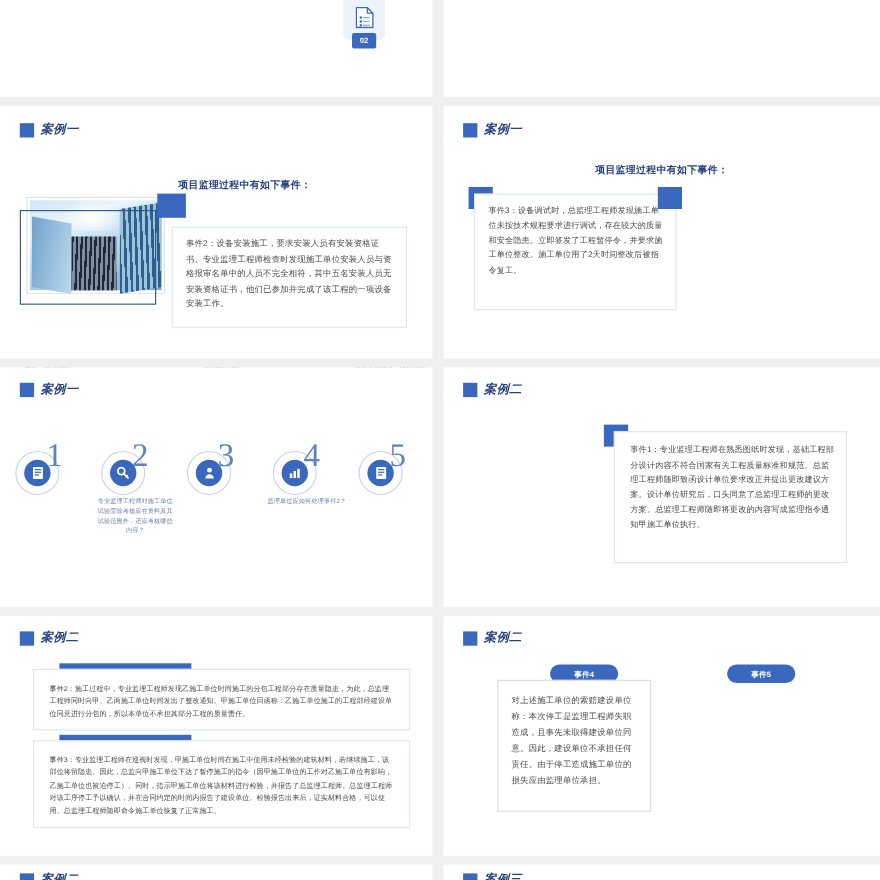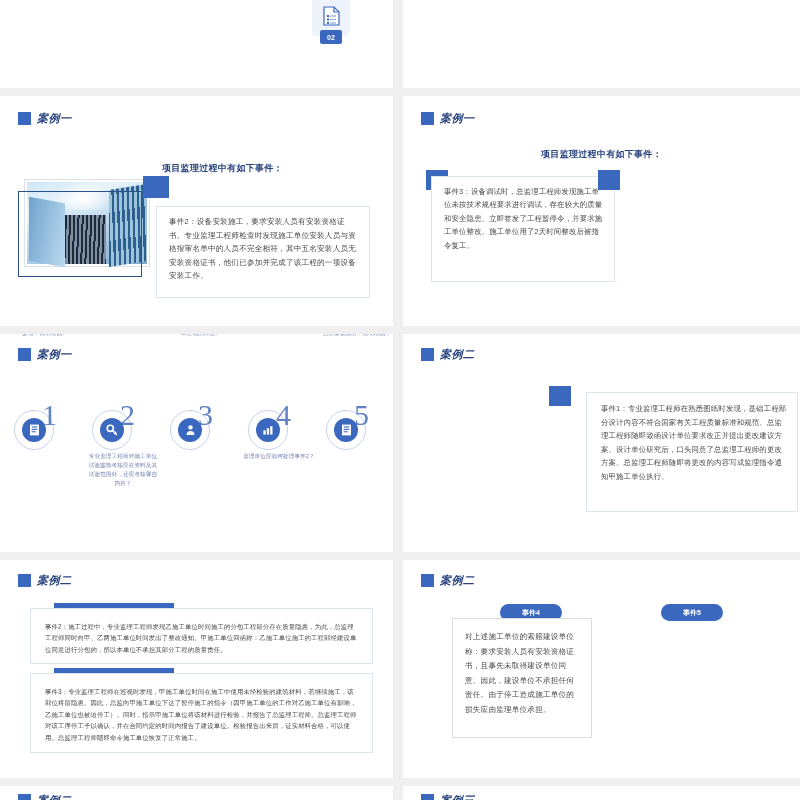--- a/index.html
+++ b/index.html
@@ -164,21 +164,21 @@
   
   .s6 { left: 403px; top: 334px; width: 397px; height: 218px; }
   .s6 .case-head { top: 14px; }
   .s6 .lead {
     position: absolute; left: 30px; top: 70px; width: 110px;
     font-size: 7.6px; color: #5f7cc0; line-height: 14px; letter-spacing: .2px;
   }
   .s6 .lead .b { color: #4a6cb8; }
   .s6 .ebox {
     position: absolute; left: 155px; top: 58px; width: 212px; height: 120px;
-    border: 1px solid #dde3ef; background: #fff; padding: 9px 10px 16px 14px; margin-left: 28px;
+    border: 1px solid #dde3ef; background: #fff; padding: 9px 10px 16px 14px;
   }
   .s6 .etab {
     position: absolute; left: 146px; top: 52px; width: 22px; height: 20px; background: #3b68bf;
   }
   .s6 .ebox p {
     margin: 0; font-size: 7.4px; color: #4a4a4a; line-height: 13.6px; letter-spacing: .15px;
   }
 
   
   .s7 { left: 0; top: 560px; width: 393px; height: 218px; }
@@ -400,21 +400,21 @@
     </div>
   </div>
 
   <div class="slide s8">
     <div class="case-head">
       <div class="case-sq"></div>
       <div class="case-txt cn">案例二</div>
     </div>
     <div class="pill a cn">事件4</div>
     <div class="pbox a">
-      <p class="cn">对上述施工单位的索赔建设单位称：要求安装人员有安装资格证书，且事先未取得建设单位同意。因此，建设单位不承担任何责任。由于停工造成施工单位的损失应由监理单位承担。</p>
+      <p class="cn">对上述施工单位的索赔建设单位称：本次停工是监理工程师失职造成，且事先未取得建设单位同意。因此，建设单位不承担任何责任。由于停工造成施工单位的损失应由监理单位承担。</p>
     </div>
     <div class="pill b cn">事件5</div>
   </div>
 
   <div class="slide s9">
     <div class="case-head">
       <div class="case-sq"></div>
       <div class="case-txt cn">案例二</div>
     </div>
   </div>

